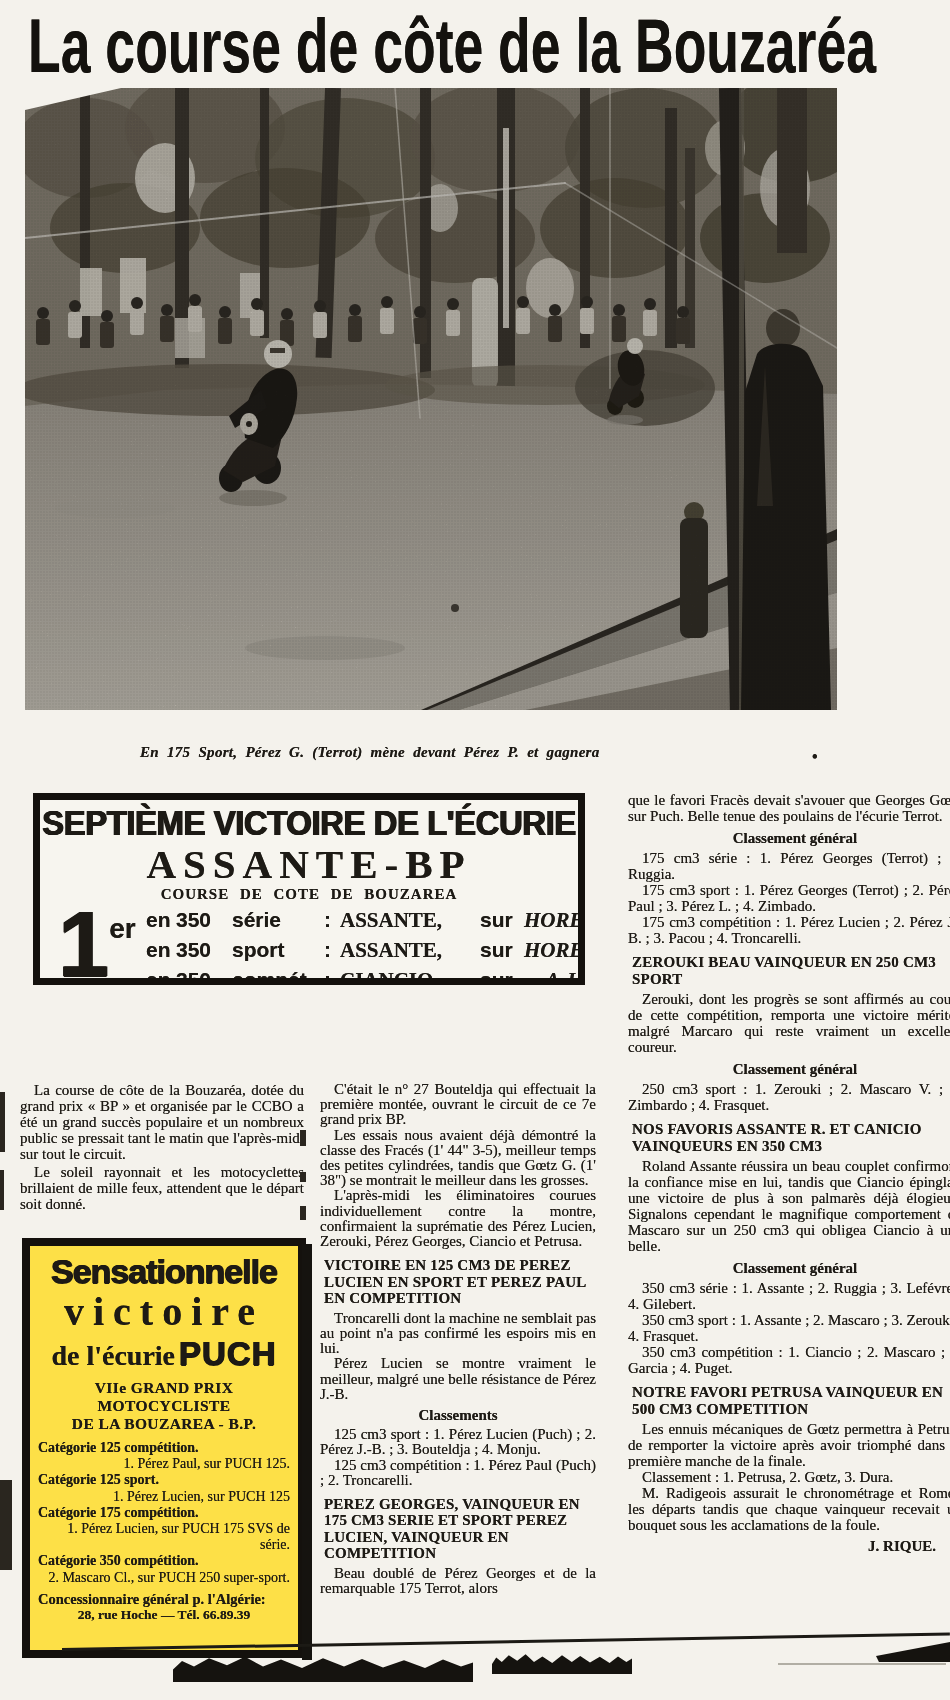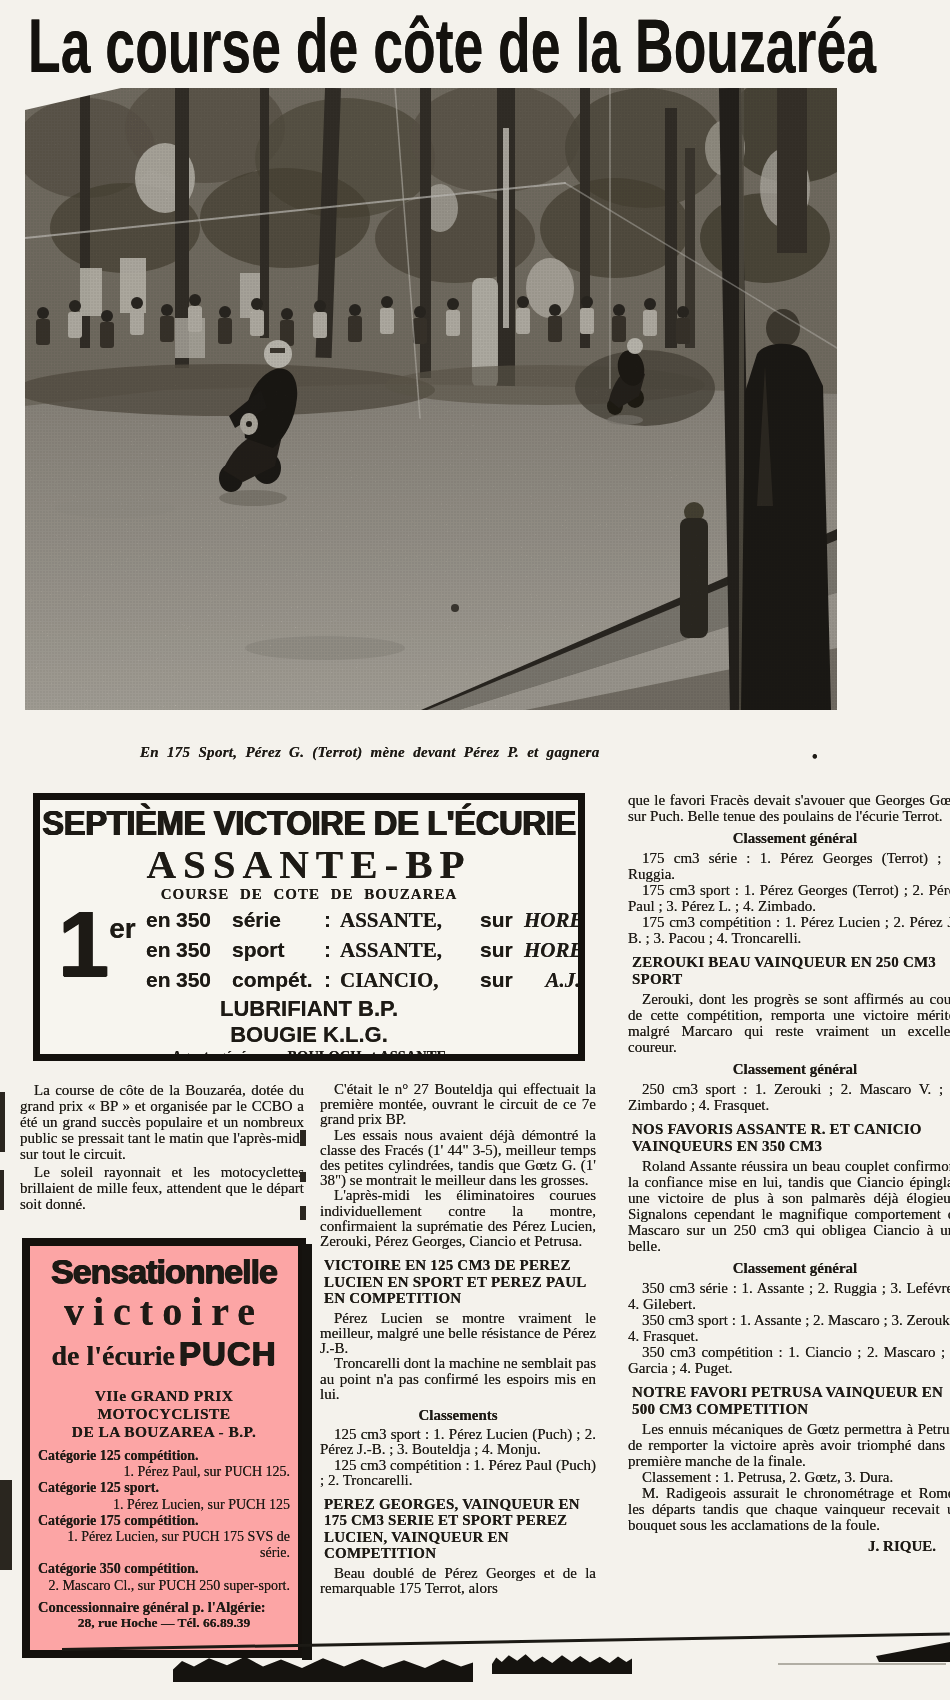--- a/index.html
+++ b/index.html
@@ -21,49 +21,49 @@
   .col p.noind{text-indent:0;}
   .head{font-weight:bold;text-align:left;text-indent:0;font-size:15px;line-height:16.5px;
         margin:8px 4px 4px;letter-spacing:0.2px;}
   .subhead{font-weight:bold;text-align:center;text-indent:0;font-size:15px;margin:6px 0 4px;}
   .byline{font-weight:bold;text-align:right;text-indent:0;padding-right:26px;margin-top:5px;font-size:15px;}
   .left-col{left:20px;top:1082px;width:284px;line-height:16px;}
   .left-col p{margin-bottom:2px;}
   .mid-col{left:320px;top:1082px;width:276px;line-height:15.2px;}
   .right-col{left:628px;top:792px;width:334px;line-height:16px;}
   
-  .assante{position:absolute;left:33px;top:793px;width:552px;height:268px;border:7px solid #14110d;
+  .assante{position:absolute;left:33px;top:793px;width:552px;height:192px;border:7px solid #14110d;
            background:#f7f5ef;box-sizing:border-box;text-align:center;overflow:hidden;}
   .thick{text-shadow:0.7px 0 0 currentColor,-0.7px 0 0 currentColor,0 0.5px 0 currentColor;}
   .ad-title1{font-family:"Liberation Sans",sans-serif;font-weight:bold;font-size:33px;line-height:38px;
              margin-top:4px;letter-spacing:-0.5px;transform:scaleY(1.08);}
   .ad-title2{font-weight:bold;font-size:41px;line-height:44px;letter-spacing:7px;}
   .ad-sub{font-weight:bold;font-size:15px;line-height:17px;letter-spacing:1px;word-spacing:6px;}
   .ad-results{display:flex;text-align:left;margin:0 6px 0 18px;}
   .rank{font-family:"Liberation Sans",sans-serif;font-weight:bold;width:88px;flex:0 0 auto;}
   .rank .big1{font-size:92px;line-height:82px;}
   .rank .er{font-size:28px;vertical-align:38px;}
   .rows{flex:1;padding-top:2px;}
   .arow{display:grid;grid-template-columns:30px 56px 92px 16px 140px 44px 1fr;
         font-family:"Liberation Sans",sans-serif;font-weight:bold;font-size:21px;line-height:30px;}
   .arow .name{font-family:"Liberation Serif",serif;}
   .arow .bike{font-family:"Liberation Serif",serif;font-style:italic;text-align:right;padding-right:4px;}
   .ad-brands{display:flex;justify-content:space-between;padding:0 12px;margin-top:1px;
              font-family:"Liberation Sans",sans-serif;font-weight:bold;font-size:22px;line-height:26px;flex-direction:column;}
   .ad-agents,.ad-address{font-weight:bold;font-size:14.5px;line-height:16px;}
   
   .puch{position:absolute;left:22px;top:1238px;width:284px;height:420px;border:8px solid #14110d;
-        background:#fca5a5;box-sizing:border-box;padding:2px 8px;text-align:center;overflow:hidden;}
+        background:#fde047;box-sizing:border-box;padding:2px 8px;text-align:center;overflow:hidden;}
   .p1{font-family:"Liberation Sans",sans-serif;font-weight:bold;font-size:34px;line-height:40px;
       letter-spacing:-1px;margin-top:3px;}
   .p2{font-weight:bold;font-size:40px;line-height:42px;letter-spacing:9px;}
   .p3{line-height:38px;margin-top:2px;font-weight:bold;}
   .p3 .pfx{font-size:28px;}
   .p3 .brand{font-family:"Liberation Sans",sans-serif;font-size:33px;letter-spacing:1px;}
-  .pgp{font-weight:bold;font-size:15.5px;line-height:18px;margin-top:8px;letter-spacing:0.4px;}
+  .pgp{font-weight:bold;font-size:15.5px;line-height:18px;letter-spacing:0.4px;}
   .pentries{text-align:left;font-size:14px;line-height:16.2px;margin-top:7px;}
   .pentries .cat{font-weight:bold;}
   .pentries .res{text-indent:10px;padding-left:10px;text-indent:0;text-align:right;}
   .pconc{font-weight:bold;font-size:14.5px;line-height:16px;margin-top:5px;text-align:left;}
   .pdealer{font-weight:bold;font-size:21.5px;line-height:26px;margin-top:2px;}
   .paddr{font-weight:bold;font-size:13.5px;line-height:15px;}
   
   .col-rule{position:absolute;left:302px;top:1244px;width:10px;height:416px;background:#15130f;}
   .margin-mark{position:absolute;background:#2a261f;}
   .bottom-rule{position:absolute;left:62px;top:1648px;width:888px;height:2.5px;background:#1c1a15;
@@ -324,22 +324,22 @@
     </div>
     <div class="pconc">Concessionnaire général p. l'Algérie:</div>
     <div class="paddr">28, rue Hoche — Tél. 66.89.39</div>
   </div>
 
   <div class="col mid-col">
     <p>C'était le n° 27 Bouteldja qui effectuait la première montée, ouvrant le circuit de ce 7e grand prix BP.</p>
     <p>Les essais nous avaient déjà démontré la classe des Fracés (1' 44" 3-5), meilleur temps des petites cylindrées, tandis que Gœtz G. (1' 38") se montrait le meilleur dans les grosses.</p>
     <p>L'après-midi les éliminatoires courues individuellement contre la montre, confirmaient la suprématie des Pérez Lucien, Zerouki, Pérez Georges, Ciancio et Petrusa.</p>
     <div class="head">VICTOIRE EN 125 CM3 DE PEREZ LUCIEN EN SPORT ET PEREZ PAUL EN COMPETITION</div>
+    <p>Troncarelli dont la machine ne semblait pas au point n'a pas confirmé les espoirs mis en lui.</p>
     <p>Pérez Lucien se montre vraiment le meilleur, malgré une belle résistance de Pérez J.-B.</p>
-    <p>Troncarelli dont la machine ne semblait pas au point n'a pas confirmé les espoirs mis en lui.</p>
     <div class="subhead">Classements</div>
     <p>125 cm3 sport : 1. Pérez Lucien (Puch) ; 2. Pérez J.-B. ; 3. Bouteldja ; 4. Monju.</p>
     <p>125 cm3 compétition : 1. Pérez Paul (Puch) ; 2. Troncarelli.</p>
     <div class="head">PEREZ GEORGES, VAINQUEUR EN 175 CM3 SERIE ET SPORT PEREZ LUCIEN, VAINQUEUR EN COMPETITION</div>
     <p>Beau doublé de Pérez Georges et de la remarquable 175 Terrot, alors</p>
   </div>
 
   <div class="col right-col">
     <p class="noind">que le favori Fracès devait s'avouer que Georges Gœtz sur Puch. Belle tenue des poulains de l'écurie Terrot.</p>
     <div class="subhead">Classement général</div>

